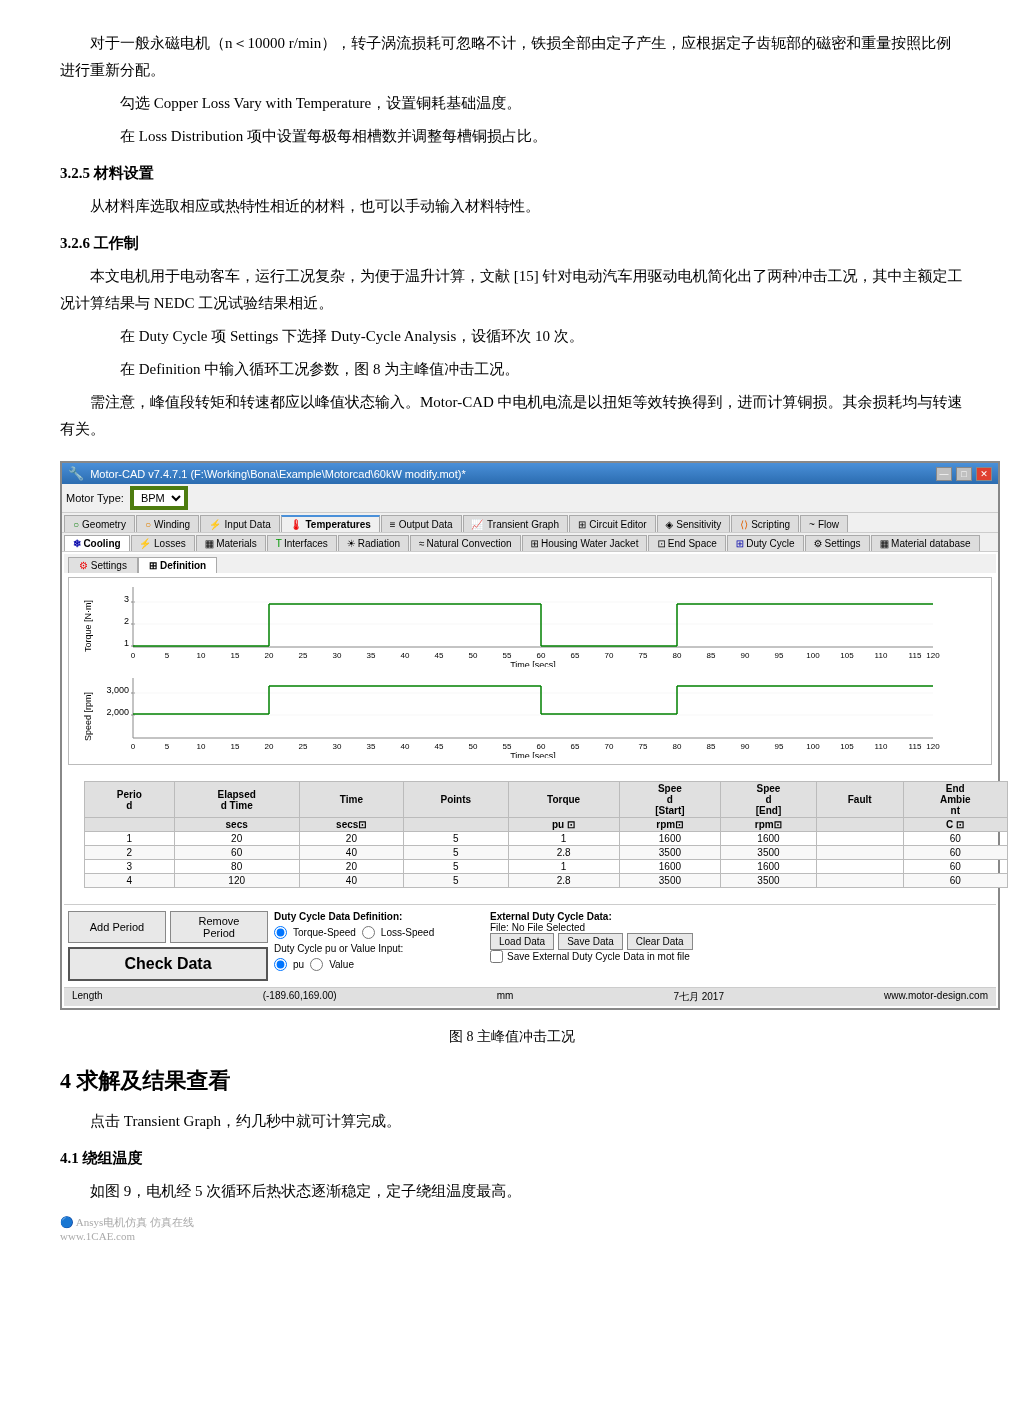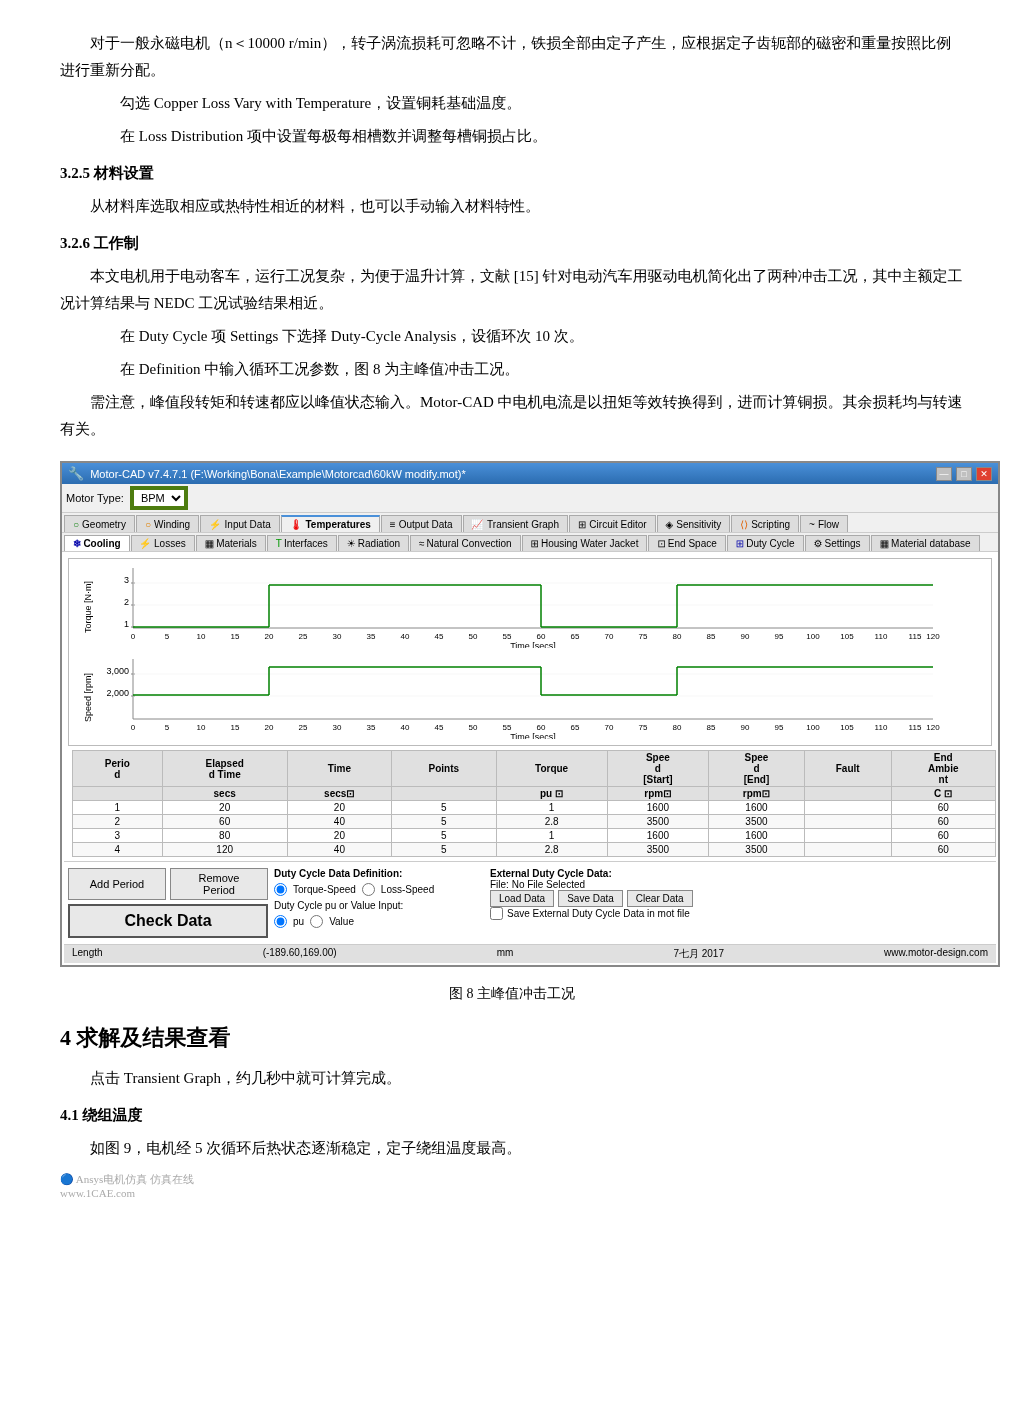--- a/index.html
+++ b/index.html
@@ -155,21 +155,21 @@
     }
     .chart-title {
       font-size: 10px;
       font-weight: bold;
       margin-bottom: 2px;
     }
     .data-table {
       width: 100%;
       border-collapse: collapse;
       font-size: 10px;
-      margin: 4px;
+      margin: 16px;
     }
     .data-table th, .data-table td {
       border: 1px solid #bbb;
       padding: 1px 4px;
       text-align: center;
       font-size: 10px;
     }
     .data-table th {
       background: #e0e0e0;
       font-weight: bold;
@@ -353,20 +353,30 @@
       <span>Settings</span>
     </div>
     <div class="sub-tab">
       <span>▦</span>
       <span>Material database</span>
     </div>
   </div>
 
   <div class="window-content">
 
+    <div class="duty-tabs">
+      <div class="duty-tab">
+        <span style="color:#e00;">⚙</span>
+        Settings
+      </div>
+      <div class="duty-tab active">
+        <span>⊞</span>
+        Definition
+      </div>
+    </div>
 
     <div class="chart-area">
       <div style="display:flex;gap:0;">
 
         <div style="writing-mode:vertical-rl;transform:rotate(180deg);font-size:9px;text-align:center;width:30px;min-height:80px;display:flex;align-items:center;justify-content:center;">Torque [N·m]</div>
 
         <div style="flex:1;">
           <svg width="840" height="85">
 
             <line x1="30" y1="5" x2="30" y2="65" stroke="#888" stroke-width="1"></line>

